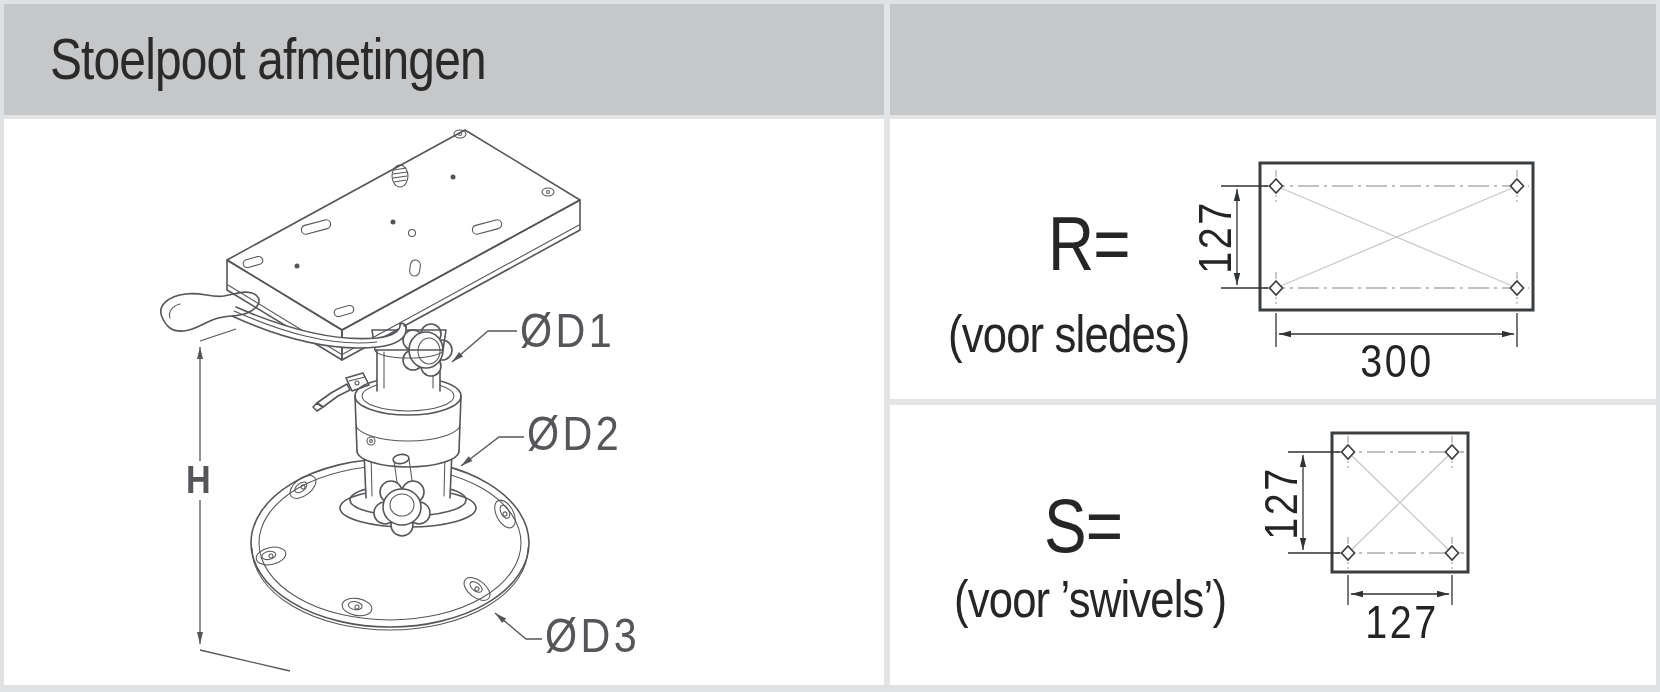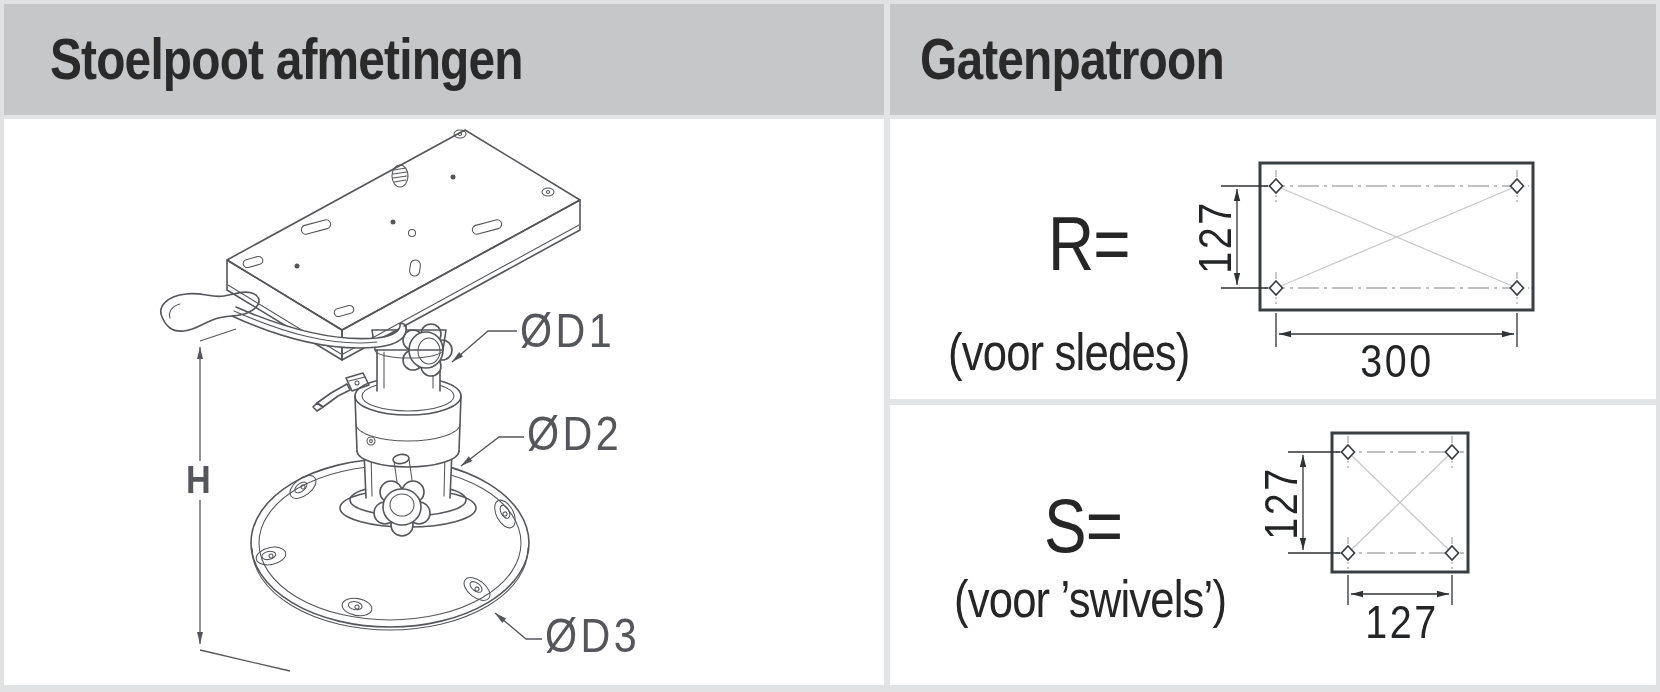--- a/index.html
+++ b/index.html
@@ -2,21 +2,21 @@
 <html><head>
 <meta charset="utf-8">
 <style>
   html,body{margin:0;padding:0;background:#fff;}
   .page{position:relative;width:1660px;height:692px;background:#ffffff;overflow:hidden;
         font-family:"Liberation Sans","DejaVu Sans",sans-serif;}
   .abs{position:absolute;}
   .edge{background:#dfe1e3;}
   .hdrcell{background:#c6c7c9;}
   .divider{background:#e2e4e6;}
-  .title{color:#2a2a2b;font-size:57px;line-height:1;white-space:nowrap;font-weight:700;letter-spacing:-1px;}
+  .title{color:#2a2a2b;font-size:57px;line-height:1;white-space:nowrap;font-weight:400;letter-spacing:-1px;}
   .cond{display:inline-block;transform:scaleX(0.84);transform-origin:0 50%;}
   .symbol{color:#262627;font-size:76px;line-height:1;font-weight:500;white-space:nowrap;letter-spacing:-1px;}
   .caption{color:#262627;font-size:52px;line-height:1;font-weight:400;white-space:nowrap;letter-spacing:-1px;}
   svg{position:absolute;top:0;}
   svg text{font-family:"Liberation Sans","DejaVu Sans",sans-serif;}
   .lineart{stroke:#54565a;fill:none;stroke-width:1.6;stroke-linecap:round;stroke-linejoin:round;}
   .lineart-thin{stroke:#54565a;fill:none;stroke-width:1.05;stroke-linecap:round;}
   .whitefill{fill:#ffffff;stroke:none;}
   .dimline{stroke:#54565a;fill:none;stroke-width:1.3;}
   .label-text{fill:#54565a;font-size:48px;letter-spacing:4px;}
@@ -40,23 +40,20 @@
 
   <div class="abs hdrcell" style="left:4px;top:4px;width:880px;height:111px;"></div>
   <div class="abs hdrcell" style="left:890px;top:4px;width:766px;height:111px;"></div>
   <div class="abs divider" style="left:884px;top:4px;width:6px;height:681px;"></div>
   <div class="abs divider" style="left:4px;top:115px;width:1652px;height:4px;"></div>
   <div class="abs divider" style="left:890px;top:399px;width:766px;height:6px;"></div>
 
   <div class="abs title" style="left:50px;top:31px;">
     <span class="cond">Stoelpoot afmetingen</span>
   </div>
-  <div class="abs title" style="left:920px;top:31px;">
-    <span class="cond">Gatenpatroon</span>
-  </div>
 
   <svg style="left:0;width:886px;height:692px;" viewBox="0 0 886 692">
     <defs>
       <marker id="arr-gray" markerUnits="userSpaceOnUse" markerWidth="15" markerHeight="10" refX="13" refY="5" orient="auto">
         <path d="M1,2 L13,5 L1,8 Z" fill="#54565a"></path>
       </marker>
       <marker id="arr-dark" markerUnits="userSpaceOnUse" markerWidth="15" markerHeight="10" refX="13" refY="5" orient="auto">
         <path d="M1,1.5 L13,5 L1,8.5 Z" fill="#2f3235"></path>
       </marker>
     </defs>
@@ -289,21 +286,21 @@
       <path class="ext" d="M1400,594 L1449,594" marker-end="url(#arr-dim)"></path>
       <g transform="translate(1402,638) scale(0.84,1)">
         <text class="dim-text" text-anchor="middle">127</text>
       </g>
     </g>
   </svg>
 
   <div class="abs symbol" style="left:1048px;top:206px;">
     <span class="cond">R=</span>
   </div>
-  <div class="abs caption" style="left:948px;top:326px;">
+  <div class="abs caption" style="left:948px;top:308px;">
     <span class="cond">(voor sledes)</span>
   </div>
   <div class="abs symbol" style="left:1044px;top:488px;">
     <span class="cond">S=</span>
   </div>
   <div class="abs caption" style="left:954px;top:573px;">
     <span class="cond">(voor ’swivels’)</span>
   </div>
 
 </div>

